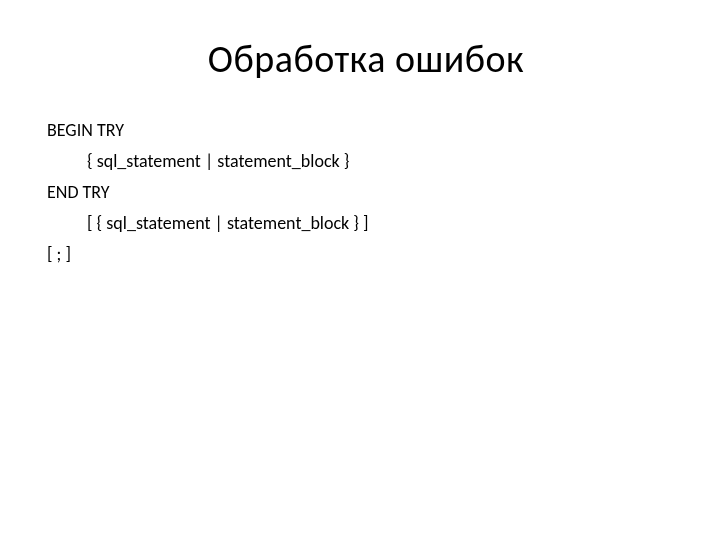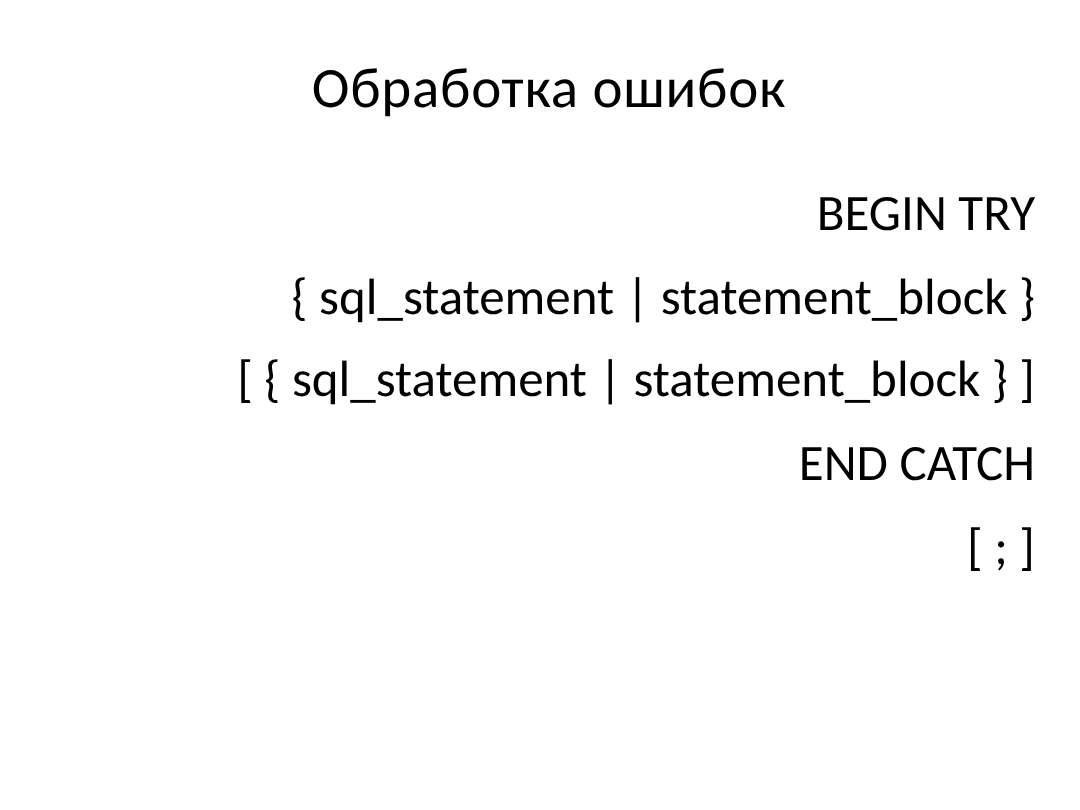--- a/index.html
+++ b/index.html
@@ -17,36 +17,35 @@
     }
     .slide-title {
       font-size: 38px;
       text-align: center;
       font-weight: 400;
       margin-top: 10px;
       margin-bottom: 35px;
       letter-spacing: 0.5px;
     }
     .content {
-      font-size: 34px;
+      font-size: 18px;
       line-height: 1.55;
       padding-left: 5px;
-      text-align: right;
     }
     .code-line {
       display: block;
     }
     .indent {
       padding-left: 40px;
     }
   </style>
 </head>
 <body>
 
 <h1 class="slide-title">Обработка ошибок</h1>
 
 <div class="content">
   <span class="code-line">BEGIN TRY</span>
   <span class="code-line indent">{ sql_statement | statement_block }</span>
+  <span class="code-line">END TRY</span>
   <span class="code-line indent">[ { sql_statement | statement_block } ]</span>
-  <span class="code-line">END CATCH</span>
   <span class="code-line">[ ; ]</span>
 </div>
 
 </body></html>

